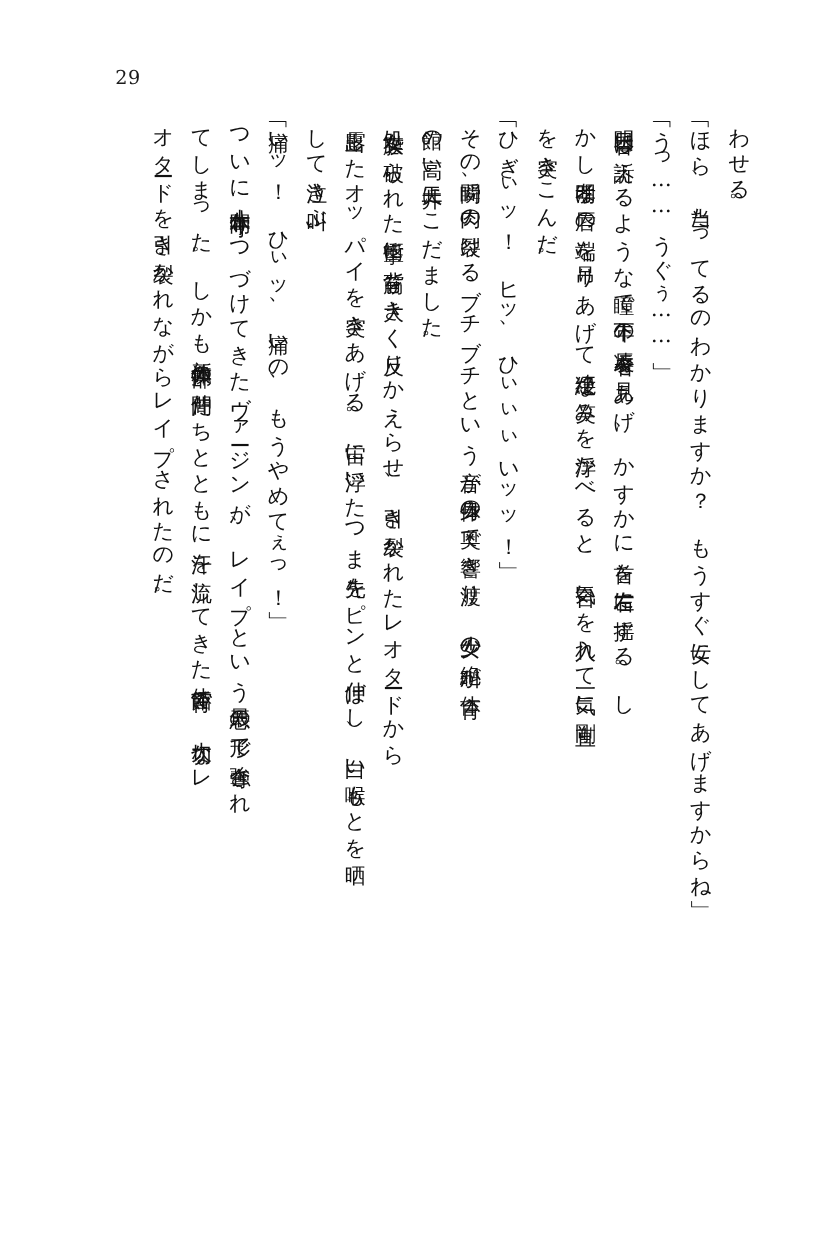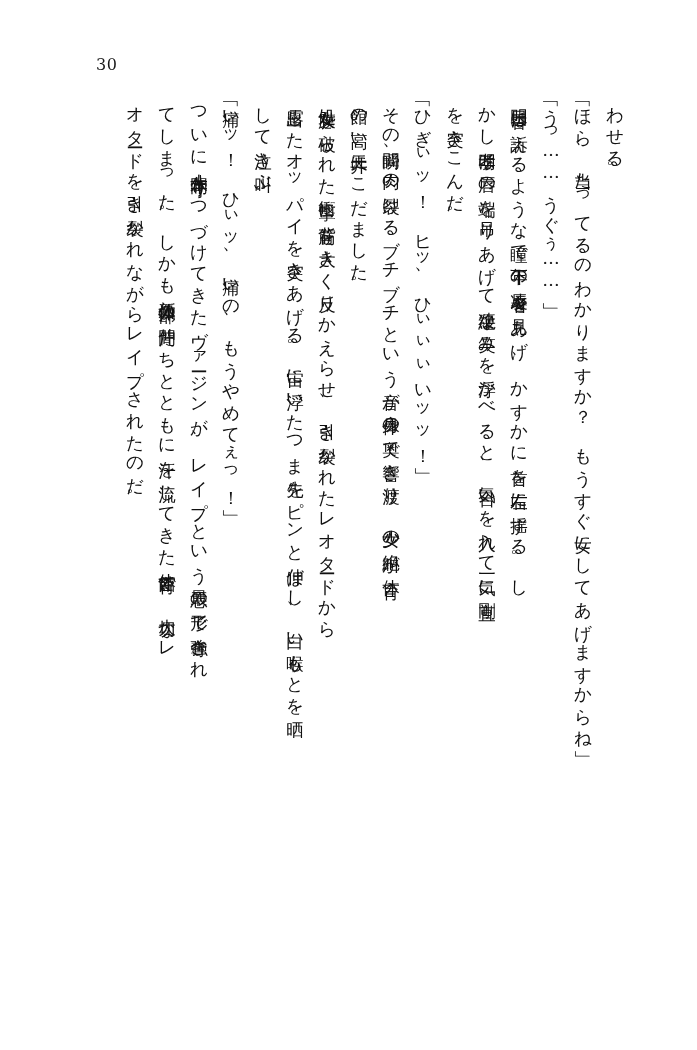--- a/index.html
+++ b/index.html
@@ -53,21 +53,21 @@
     font-family: "DejaVu Serif", "Liberation Serif", serif;
     white-space: pre-wrap;
     word-break: break-all;
   }
 </style>
 </head>
 <body>
 
 <div class="page">
 
-  <div class="page-number">30</div>
+  <div class="page-number">29</div>
 
   <div class="body-text">
     <div class="col">わせる。</div>
     <div class="col">「ほら、当たってるのわかりますか？　もうすぐ女にしてあげますからね」</div>
     <div class="col">「うっ……うぐぅ……」</div>
     <div class="col">明日香は訴えるような瞳で年下の凌辱者を見あげ、かすかに首を左右に揺する。し</div>
     <div class="col">かし孝明は唇の端を吊りあげて凄絶な笑みを浮かべると、気合いを入れて一気に剛直</div>
     <div class="col">を突きこんだ。</div>
     <div class="col">「ひぎぃッ！　ヒッ、ひぃぃぃいッッ！」</div>
     <div class="col">その瞬間、肉の裂けるブチブチという音が身体の奥で響き渡り、少女の絶叫が体育</div>

